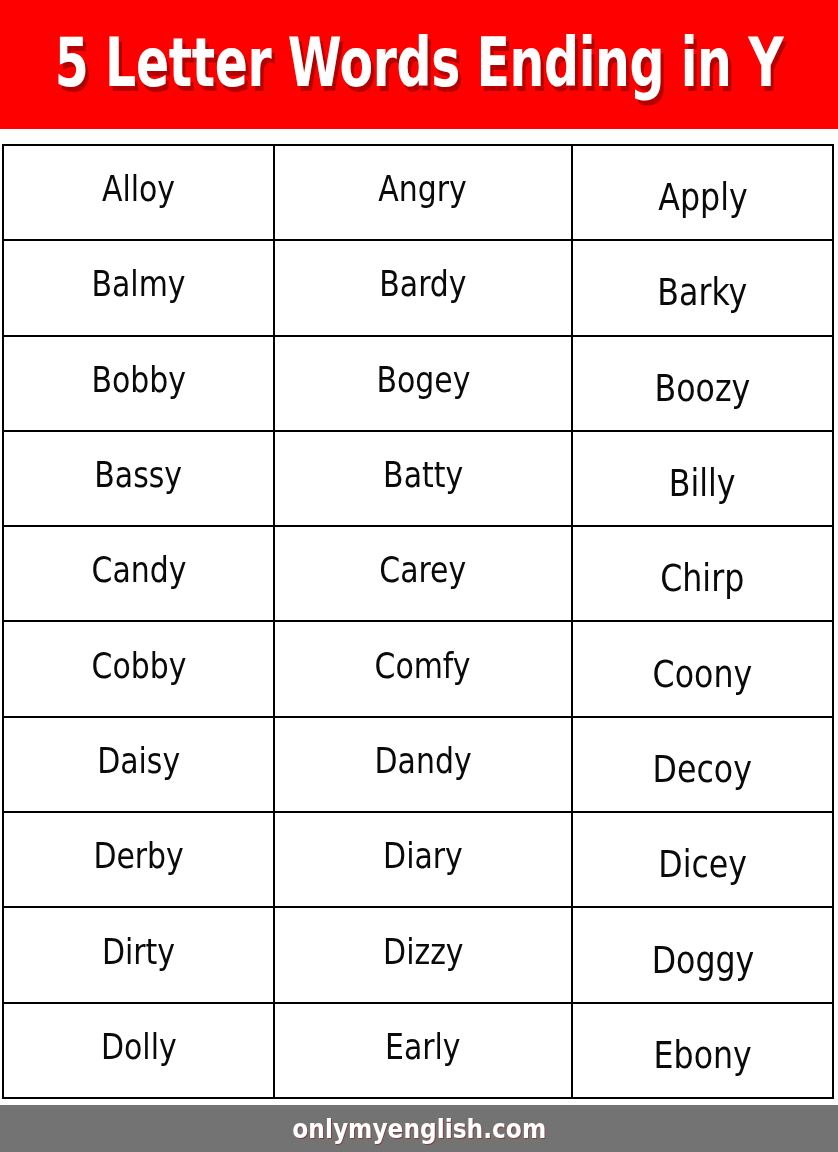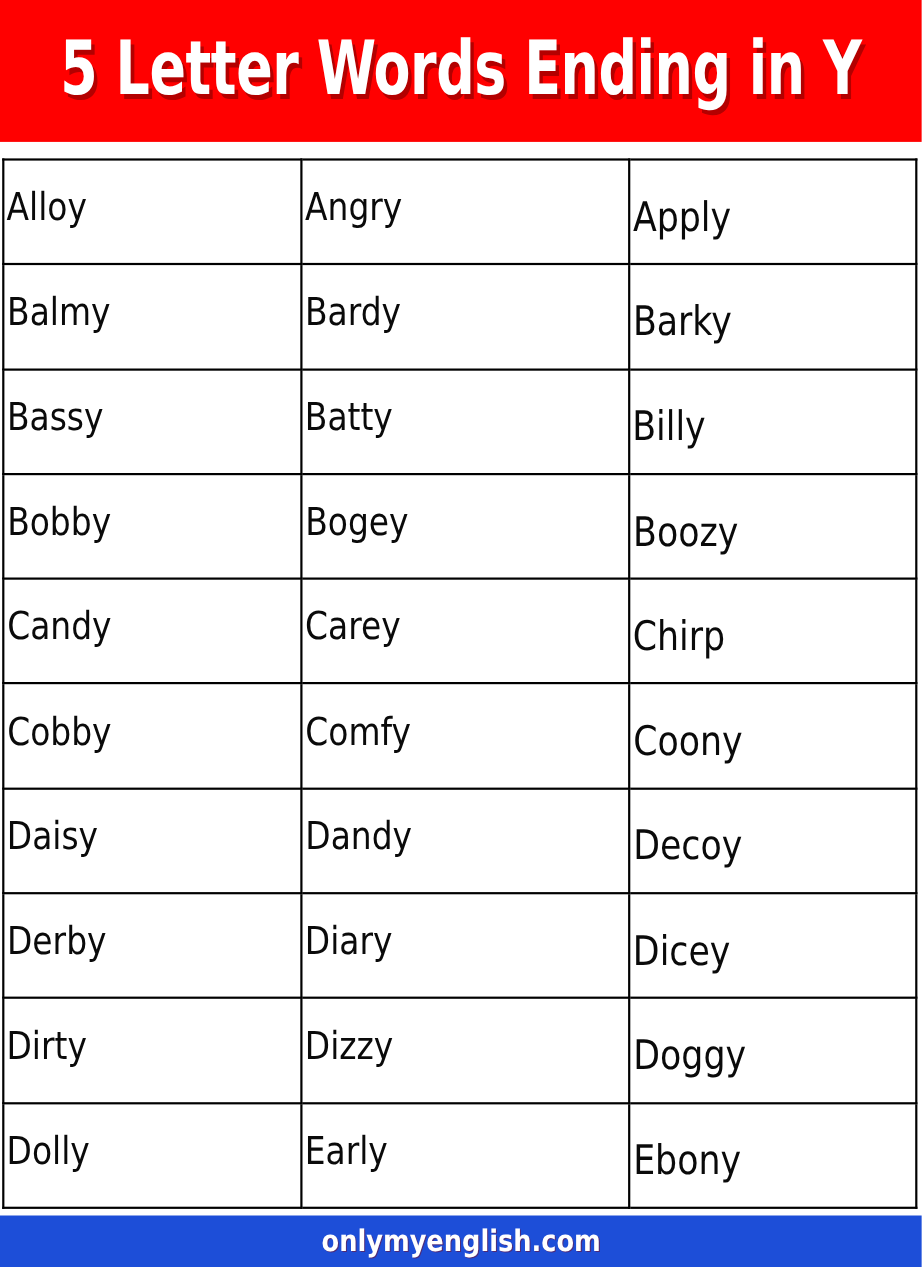--- a/index.html
+++ b/index.html
@@ -65,20 +65,21 @@
   }
   table.words {
     width: 830px;
     height: 955px;
     border-collapse: collapse;
     table-layout: fixed;
   }
   table.words td {
     border: 2.5px solid #000000;
     padding: 0;
+    text-align: center;
     vertical-align: middle;
     color: #0a0a0a;
     font-family: "DejaVu Sans Condensed", "Liberation Sans Narrow", "Liberation Sans", sans-serif;
     font-size: 35px;
     font-weight: 500;
     line-height: 1;
     white-space: nowrap;
     overflow: hidden;
     margin-left: 36px;
   }
@@ -102,21 +103,21 @@
     transform: scaleX(0.95);
   }
 
   
   .footer-band {
     position: absolute;
     left: 0;
     top: 1105px;
     width: 838px;
     height: 47px;
-    background: #1d4ed8;
+    background: #737373;
     display: flex;
     align-items: center;
     justify-content: center;
   }
   .footer-text {
     color: #ffffff;
     font-family: "DejaVu Sans Condensed", "Liberation Sans Narrow", "Liberation Sans", sans-serif;
     font-weight: bold;
     font-size: 27px;
     line-height: 1;
@@ -147,30 +148,30 @@
           <td class="col1"><span class="w">Alloy</span></td>
           <td class="col2"><span class="w">Angry</span></td>
           <td class="col3"><span class="w">Apply</span></td>
         </tr>
         <tr>
           <td class="col1"><span class="w">Balmy</span></td>
           <td class="col2"><span class="w">Bardy</span></td>
           <td class="col3"><span class="w">Barky</span></td>
         </tr>
         <tr>
+          <td class="col1"><span class="w">Bobby</span></td>
+          <td class="col2"><span class="w">Bogey</span></td>
+          <td class="col3"><span class="w">Boozy</span></td>
+        </tr>
+        <tr>
           <td class="col1"><span class="w">Bassy</span></td>
           <td class="col2"><span class="w">Batty</span></td>
           <td class="col3"><span class="w">Billy</span></td>
         </tr>
         <tr>
-          <td class="col1"><span class="w">Bobby</span></td>
-          <td class="col2"><span class="w">Bogey</span></td>
-          <td class="col3"><span class="w">Boozy</span></td>
-        </tr>
-        <tr>
           <td class="col1"><span class="w">Candy</span></td>
           <td class="col2"><span class="w">Carey</span></td>
           <td class="col3"><span class="w">Chirp</span></td>
         </tr>
         <tr>
           <td class="col1"><span class="w">Cobby</span></td>
           <td class="col2"><span class="w">Comfy</span></td>
           <td class="col3"><span class="w">Coony</span></td>
         </tr>
         <tr>

